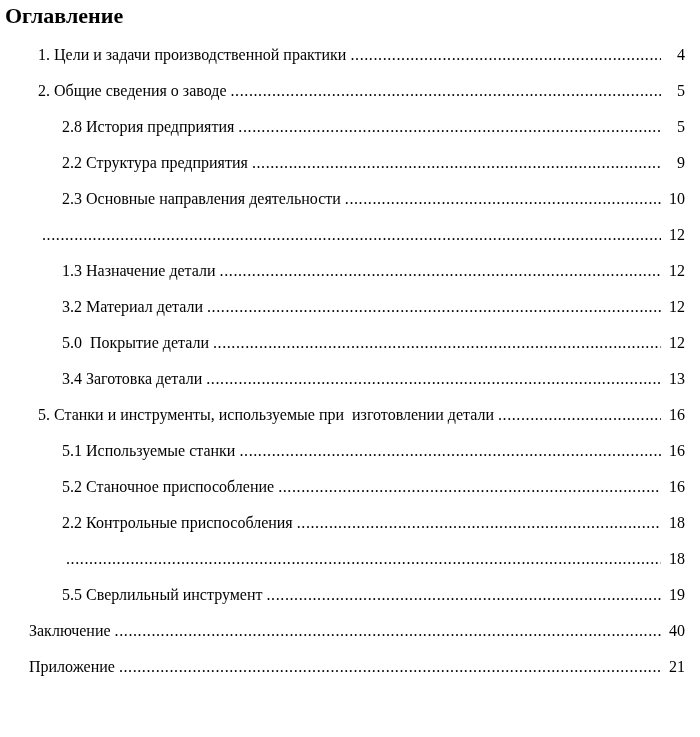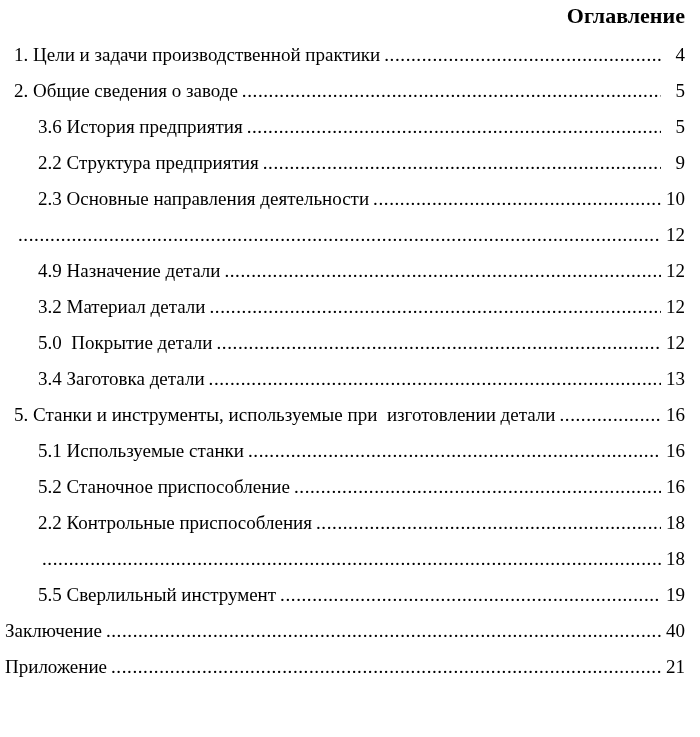--- a/index.html
+++ b/index.html
@@ -9,31 +9,32 @@
     background: #ffffff;
     color: #000000;
     font-family: "Liberation Serif", "DejaVu Serif", serif;
     box-sizing: border-box;
     padding: 5px 15px 0 5px;
     overflow: hidden;
   }
   .doc-title {
     font-size: 22px;
     font-weight: bold;
-    text-align: right;
+    text-align: left;
     line-height: 22px;
     margin: 0 0 18px 0;
   }
   .toc { display: block; }
   .toc-row {
     display: flex;
     align-items: center;
-    font-size: 19px;
+    font-size: 16px;
     line-height: 20px;
     margin-bottom: 16px;
+    margin-left: 24px;
   }
   .toc-row.level-0 { padding-left: 0; }
   .toc-row.level-1 { padding-left: 9px; }
   .toc-row.level-2 { padding-left: 33px; }
   .toc-label {
     flex: 0 0 auto;
     white-space: pre; 
   }
   .toc-dots {
     flex: 1 1 auto;
@@ -65,21 +66,21 @@
     <span class="toc-page">4</span>
   </div>
 
   <div class="toc-row level-1">
     <span class="toc-label">2. Общие сведения о заводе</span>
     <span class="toc-dots"></span>
     <span class="toc-page">5</span>
   </div>
 
   <div class="toc-row level-2">
-    <span class="toc-label">3.6 История предприятия</span>
+    <span class="toc-label">2.8 История предприятия</span>
     <span class="toc-dots"></span>
     <span class="toc-page">5</span>
   </div>
 
   <div class="toc-row level-2">
     <span class="toc-label">2.2 Структура предприятия</span>
     <span class="toc-dots"></span>
     <span class="toc-page">9</span>
   </div>
 
@@ -88,21 +89,21 @@
     <span class="toc-dots"></span>
     <span class="toc-page">10</span>
   </div>
 
   <div class="toc-row level-1">
     <span class="toc-dots"></span>
     <span class="toc-page">12</span>
   </div>
 
   <div class="toc-row level-2">
-    <span class="toc-label">4.9 Назначение детали</span>
+    <span class="toc-label">1.3 Назначение детали</span>
     <span class="toc-dots"></span>
     <span class="toc-page">12</span>
   </div>
 
   <div class="toc-row level-2">
     <span class="toc-label">3.2 Материал детали</span>
     <span class="toc-dots"></span>
     <span class="toc-page">12</span>
   </div>
 

